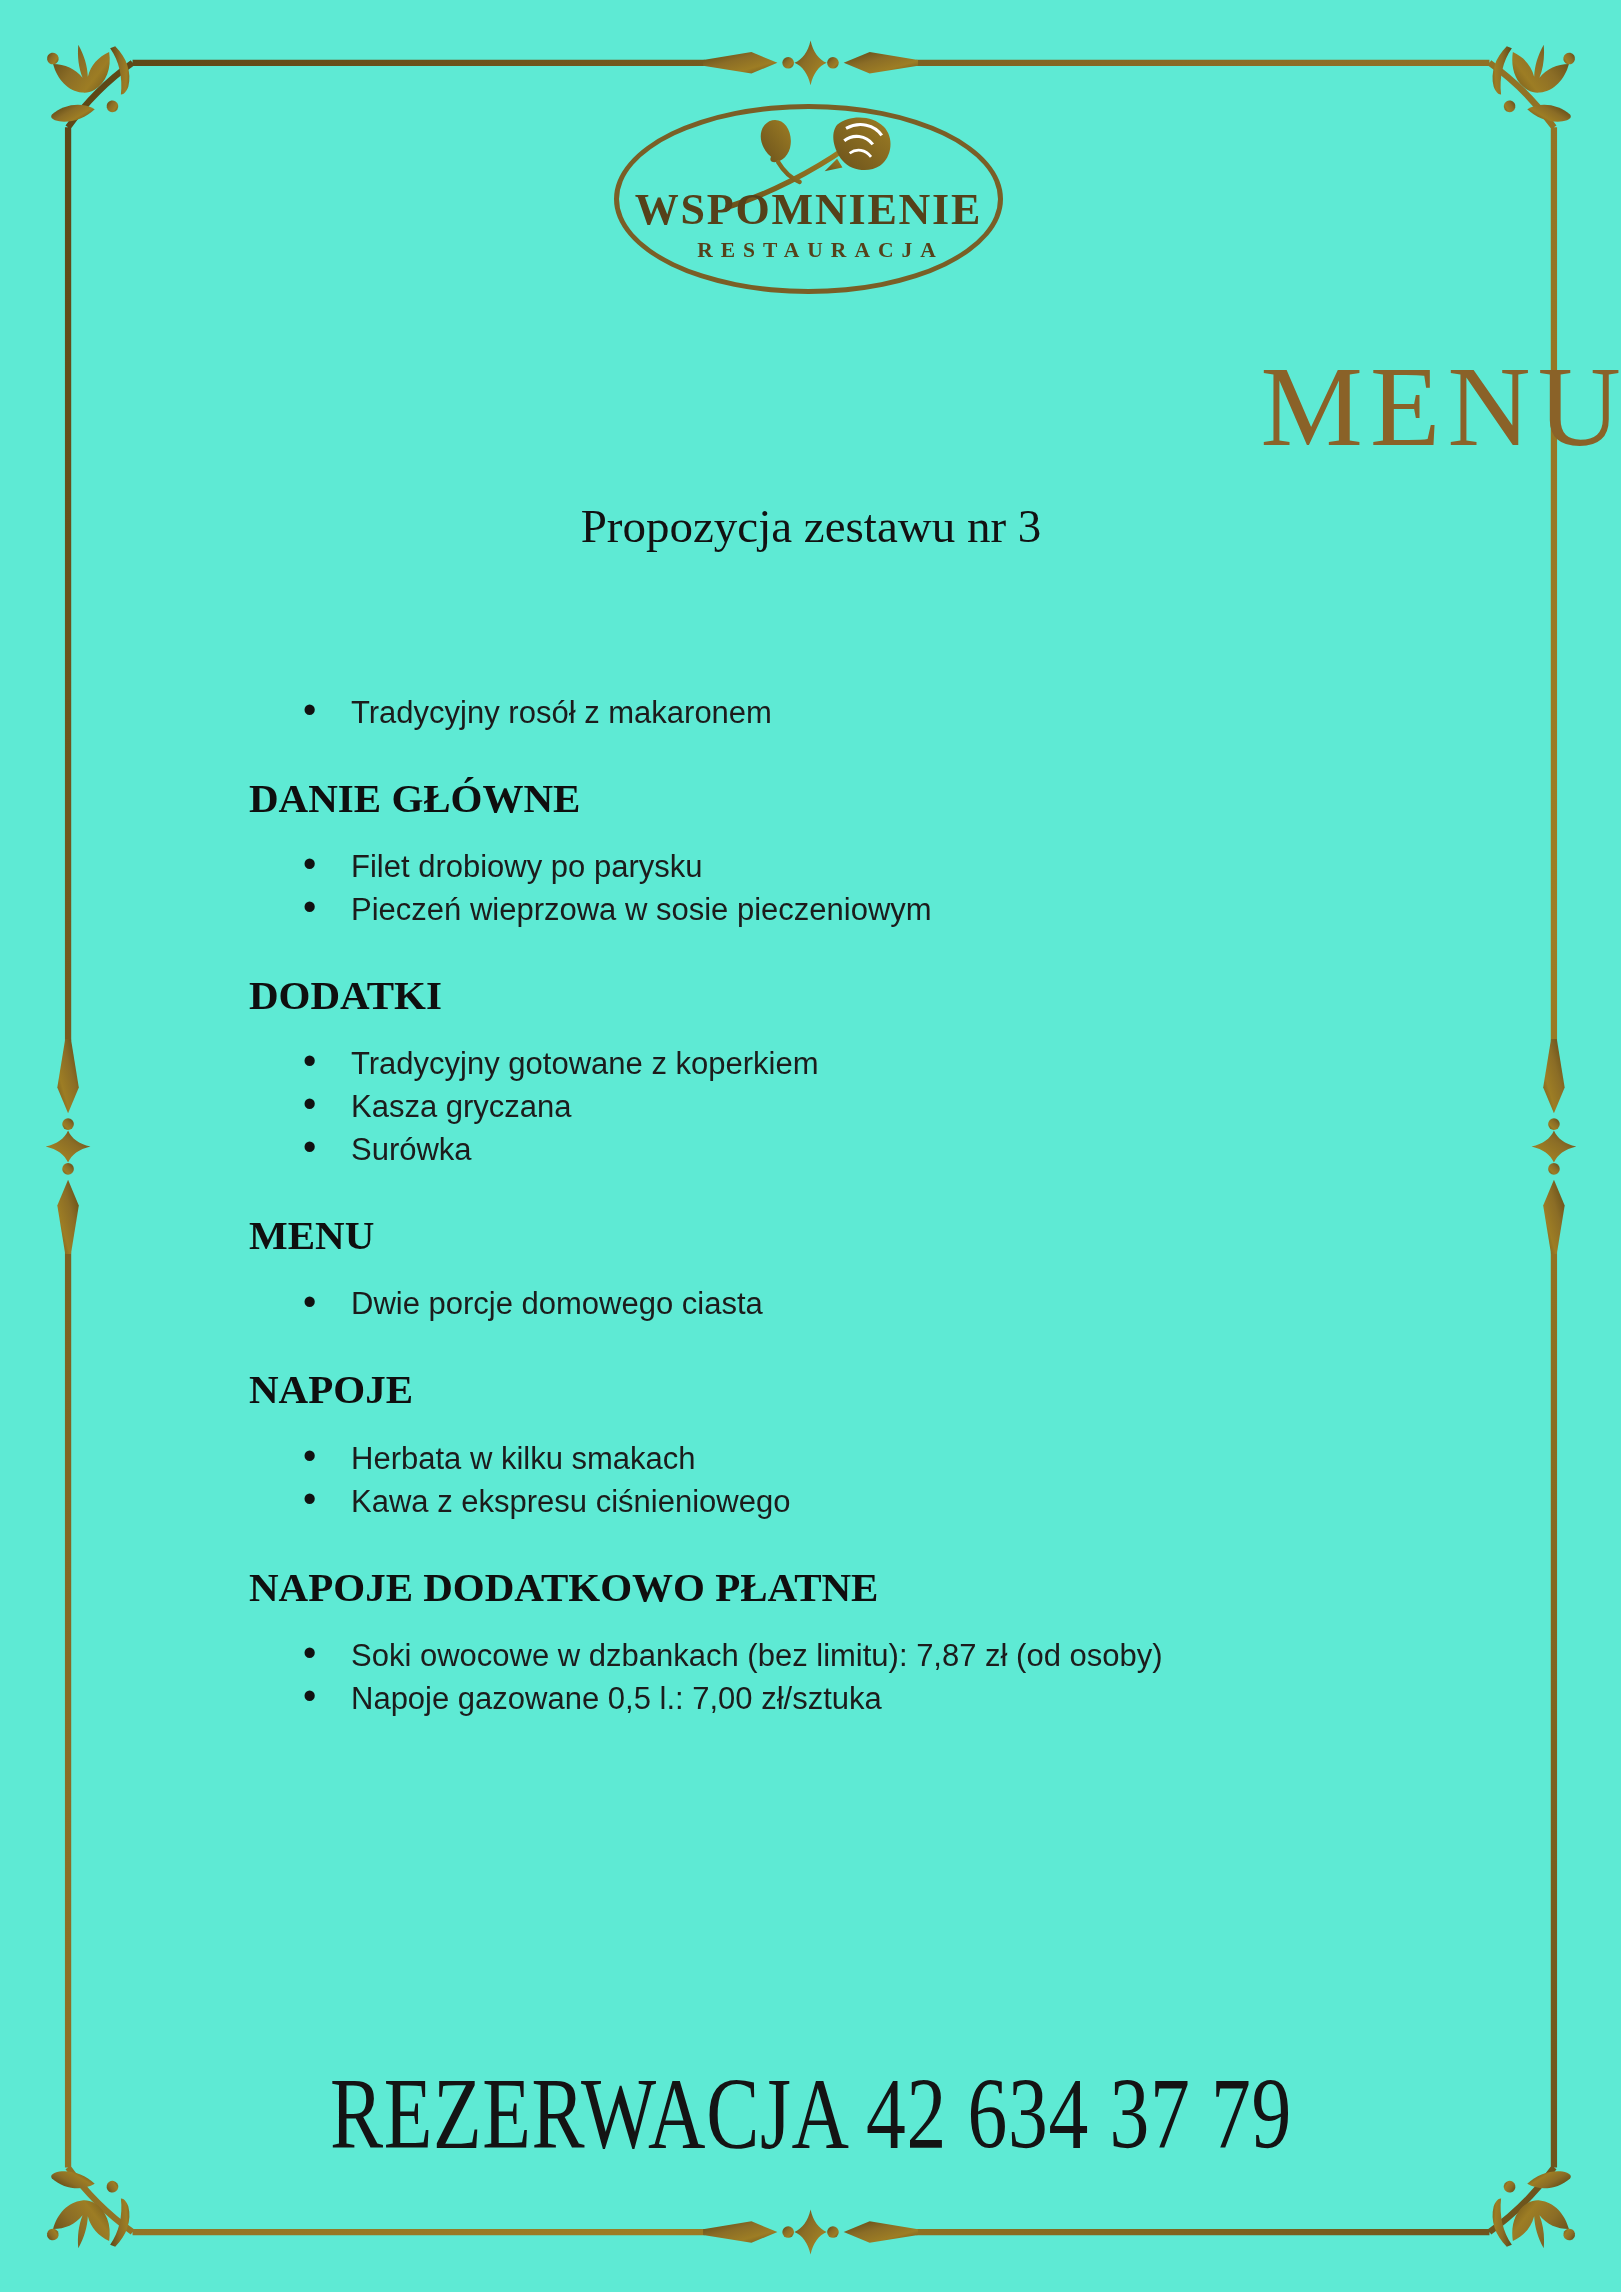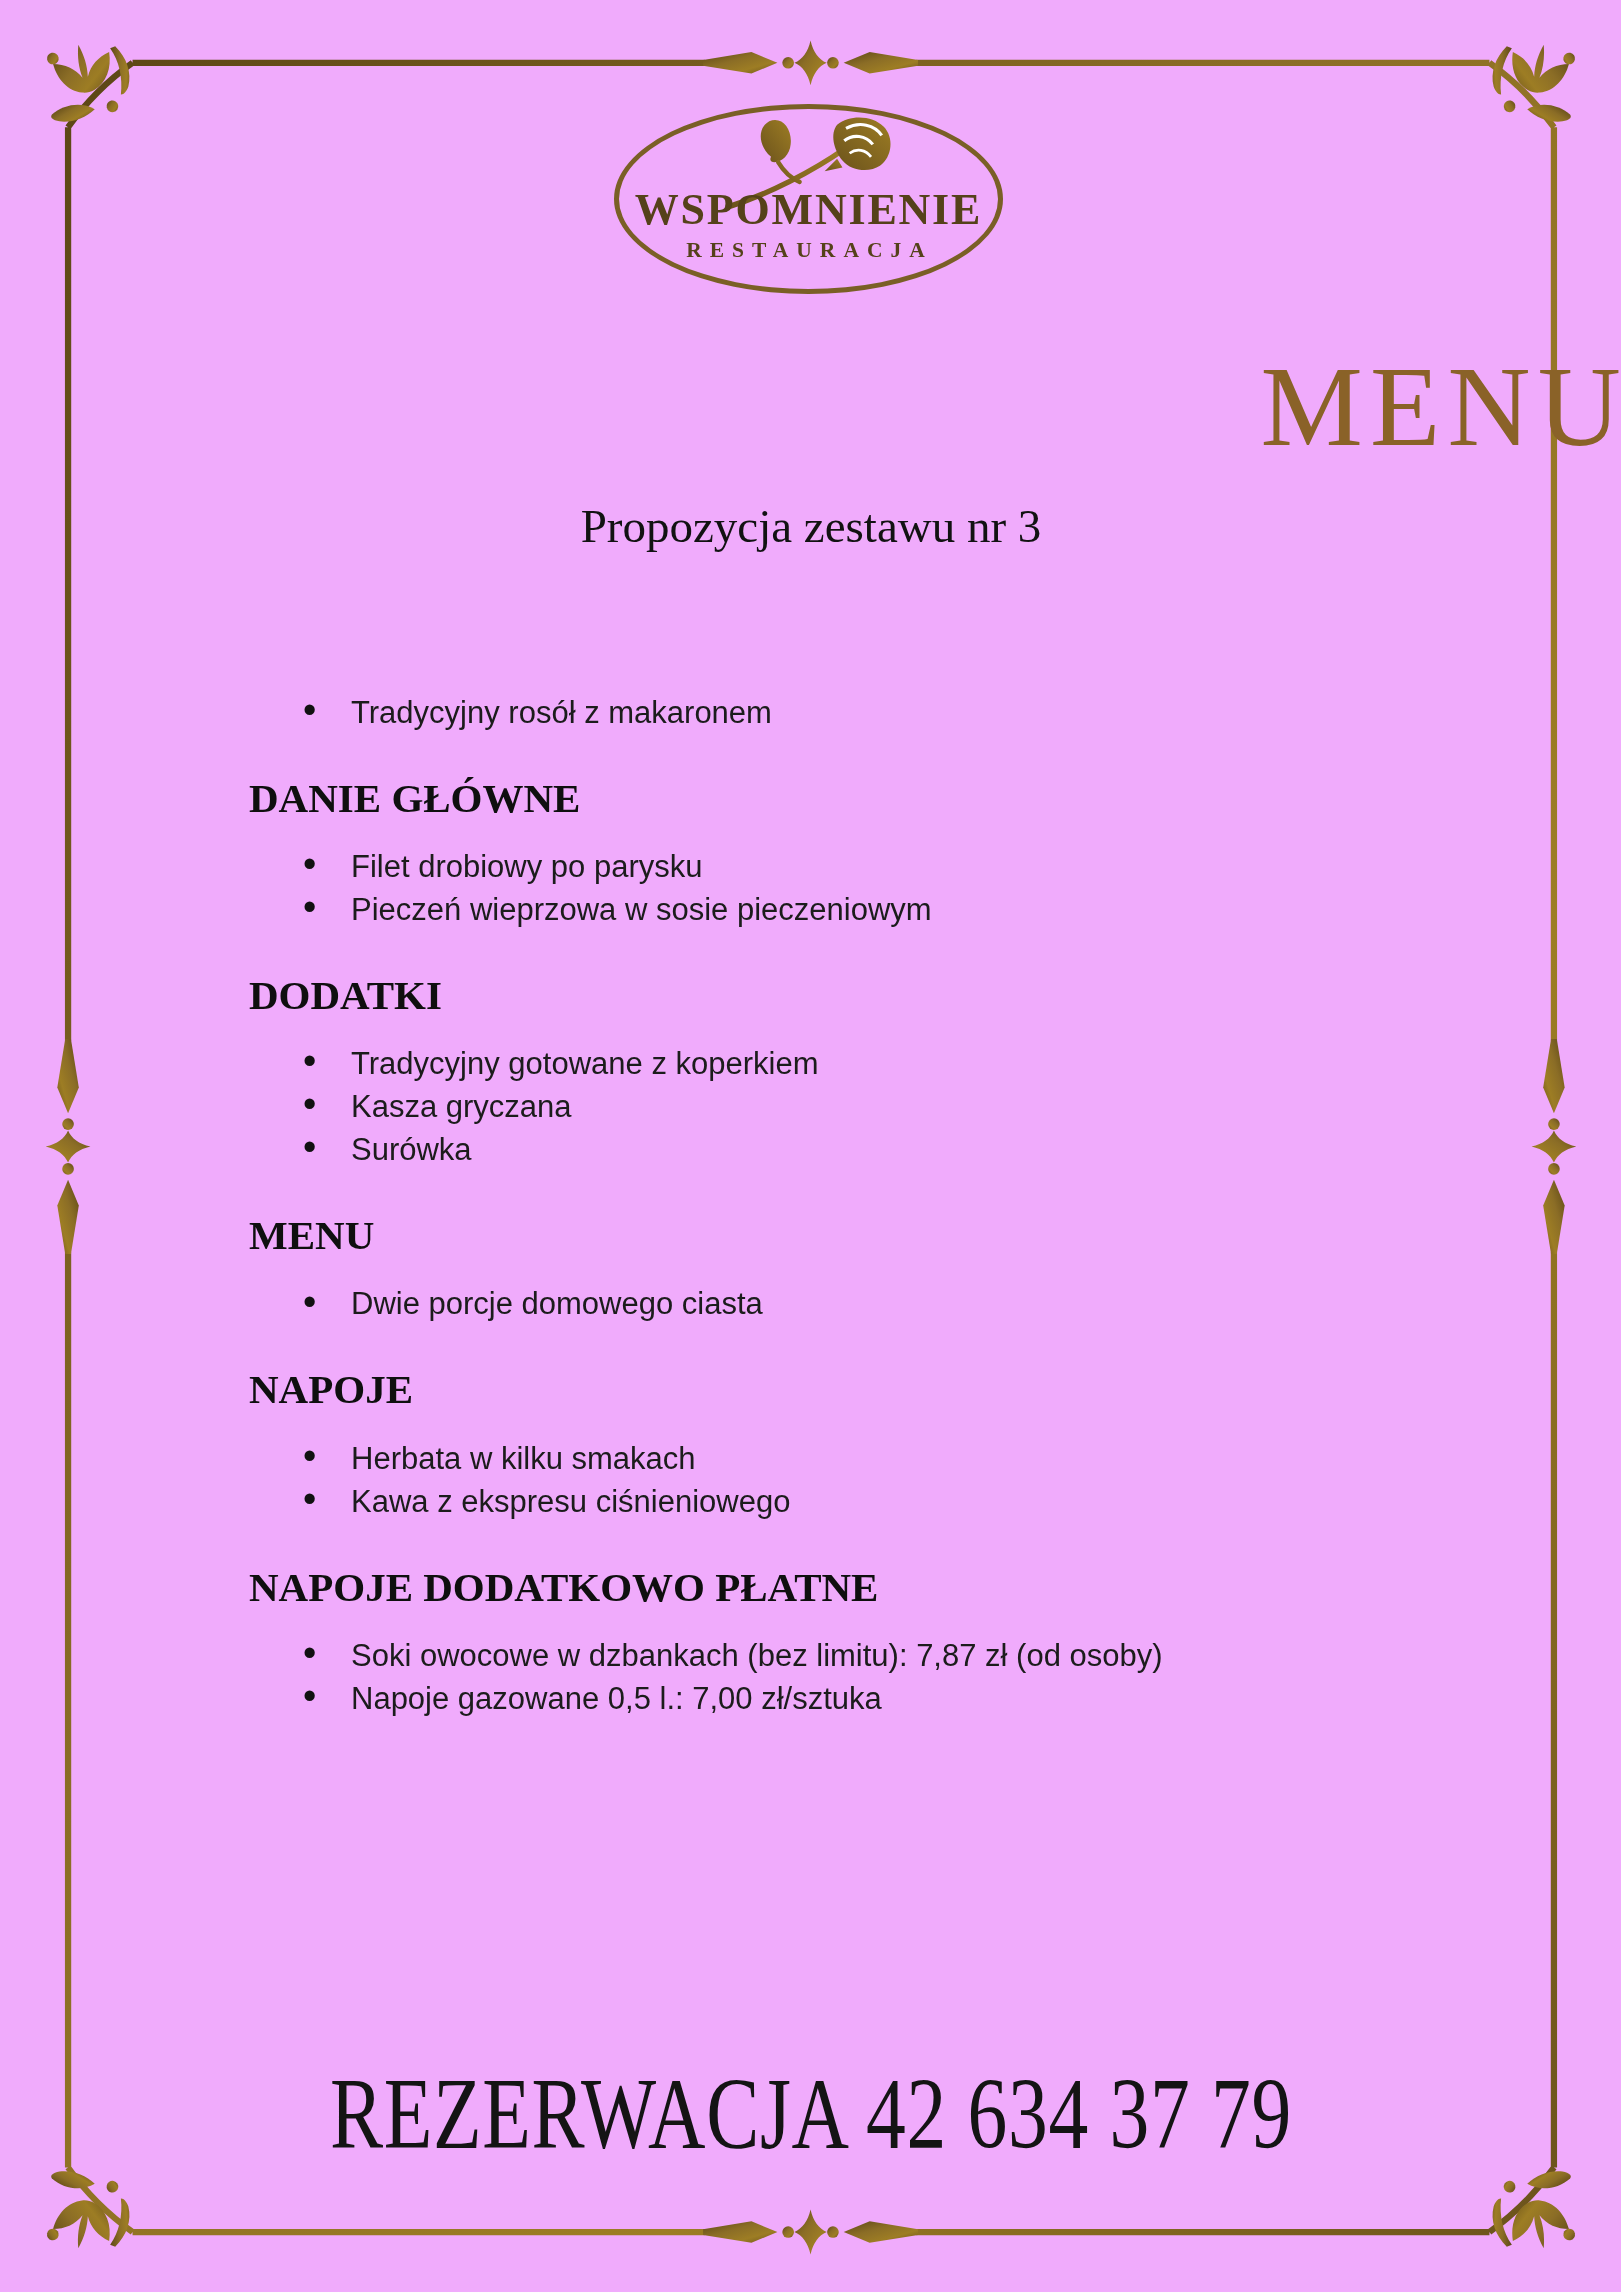--- a/index.html
+++ b/index.html
@@ -1,37 +1,37 @@
 <!DOCTYPE html>
 <html style="font-size:14.3px"><head>
 <meta charset="utf-8">
 <style>
   html,body{margin:0;padding:0;background:#ffffff;}
   .page{
     position:relative;
     width:1622px;height:2293px;
-    background:#f0abfc;
+    background:#5eead4;
     overflow:hidden;
     font-family:"Liberation Sans",sans-serif;
   }
   .frame-svg{position:absolute;left:0;top:0;width:1622px;height:2293px;pointer-events:none;}
 
   
   .logo{
     position:absolute;left:614px;top:104px;width:389px;height:190px;
     border:5.4px solid #7a5f26;border-radius:50%;
     box-sizing:border-box;
   }
   .logo-name{
     position:absolute;top:75px;left:0;width:100%;text-align:center;
     font-family:"Liberation Serif",serif;font-weight:bold;font-size:44px;
     letter-spacing:1.8px;color:#55411a;
   }
   .logo-tagline{
-    position:absolute;top:129px;left:1px;width:100%;text-align:center;
+    position:absolute;top:129px;left:12px;width:100%;text-align:center;
     font-family:"Liberation Serif",serif;font-weight:bold;font-size:21.5px;
     letter-spacing:8px;color:#55411a;
   }
   .rose{position:absolute;left:82px;top:5.4px;}
 
   
   .title{
     position:absolute;left:6px;top:349px;width:100%;text-align:right;
     font-family:"Liberation Serif",serif;font-size:115px;line-height:1;
     color:#8a6228;letter-spacing:7.2px;

